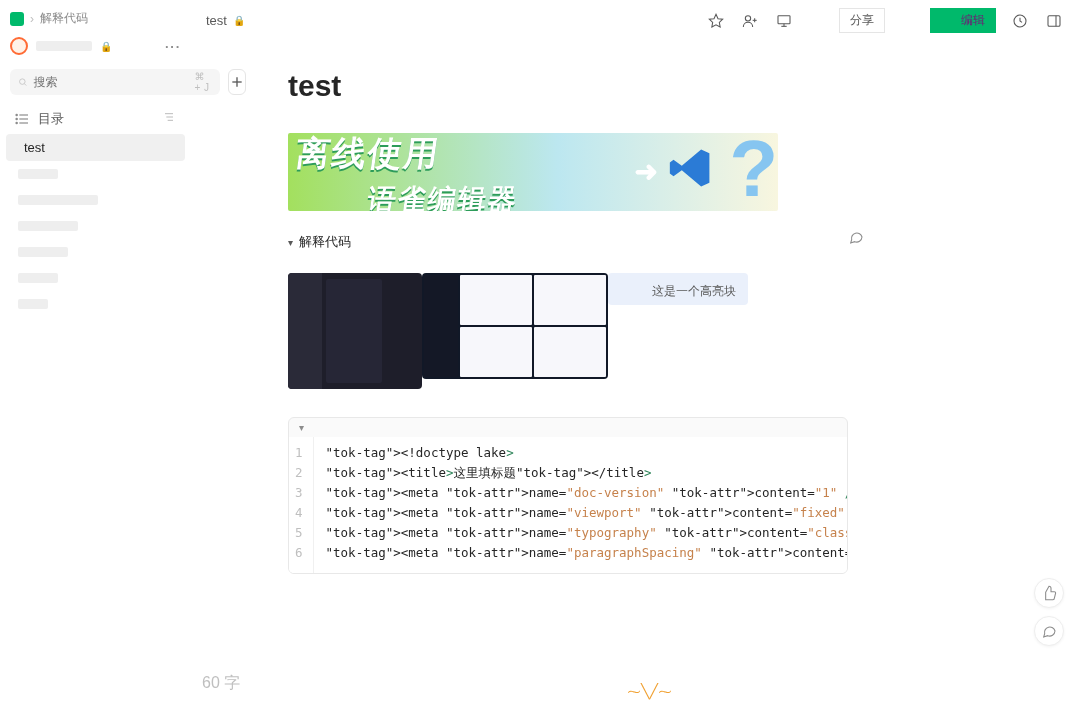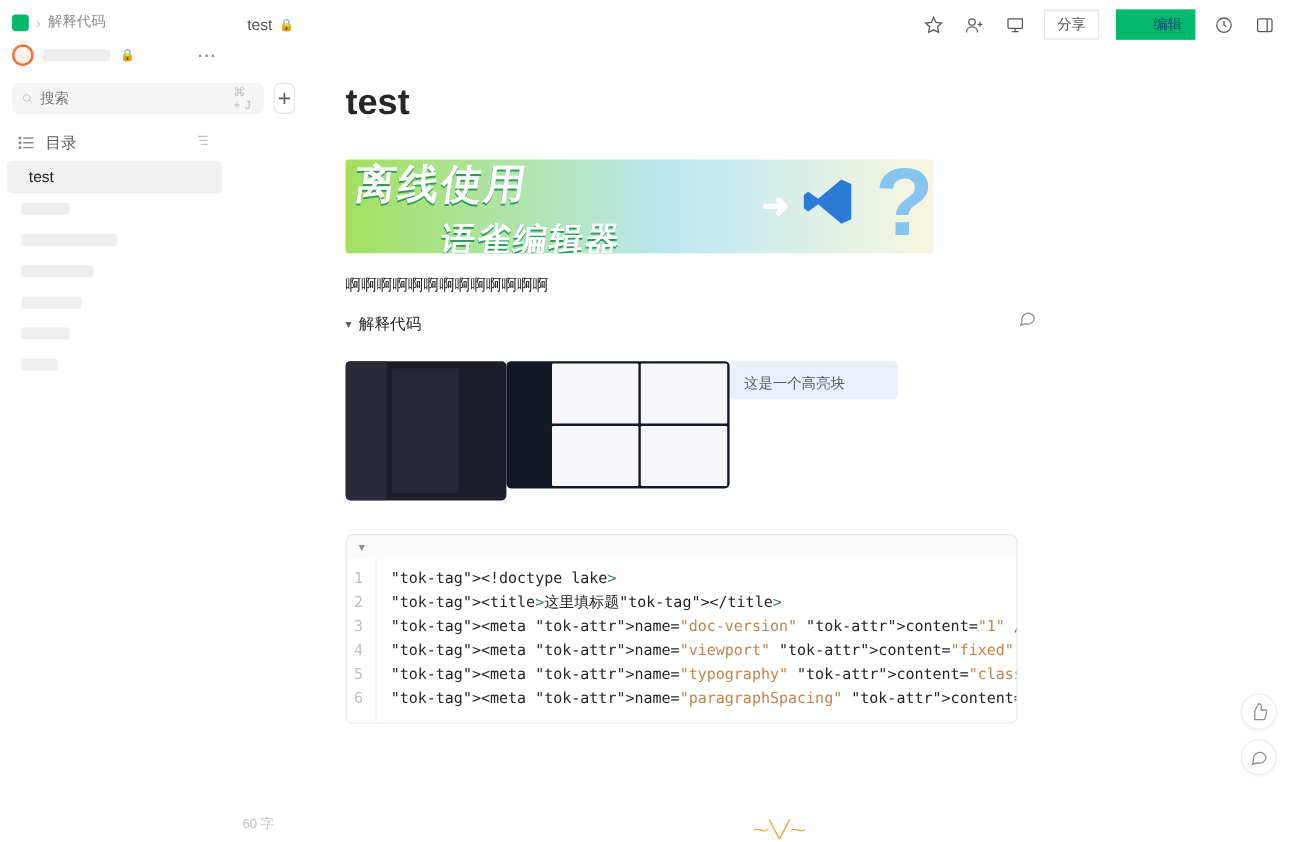--- a/index.html
+++ b/index.html
@@ -30,22 +30,22 @@
   .doc-item.active { background:#f0f0f0; color:#262626; }
   .doc-placeholder { height:10px; background:#eee; border-radius:2px; margin:8px 18px; }
   .doc-placeholder.w1{width:40px}.doc-placeholder.w2{width:80px}.doc-placeholder.w3{width:60px}.doc-placeholder.w4{width:50px}.doc-placeholder.w5{width:30px}
 
   
   .main { flex:1; display:flex; flex-direction:column; min-width:0; position:relative; }
   .topbar { display:flex; align-items:center; gap:14px; padding:8px 16px 8px 14px; font-size:13px; color:#595959; }
   .topbar .title { display:flex; align-items:center; gap:6px; }
   .tb-spacer { flex:1; }
   .tb-ic { width:20px; height:20px; display:flex; align-items:center; justify-content:center; color:#595959; stroke:#595959; cursor:pointer; }
-  .btn { border:1px solid #e5e5e5; border-radius:0; padding:3px 10px; font-size:12px; background:#fff; cursor:pointer; color:#595959; }
-  .btn.primary { background:#00b96b; color:#0c4a6e; border-color:#00b96b; font-weight:500;padding-left:30px; }
+  .btn { border:1px solid #e5e5e5; border-radius:0; padding:3px 10px; font-size:12px; background:#fff; cursor:pointer; color:#595959;margin-left:31px; }
+  .btn.primary { background:#00b96b; color:#701a75; border-color:#00b96b; font-weight:500;padding-left:30px; }
 
   .doc-scroll { flex:1; overflow:auto; position:relative; }
   .doc-body { max-width: 560px; margin: 0 0 0 96px; padding-top: 28px; padding-bottom:60px;}
   .doc-title { font-size: 30px; font-weight: 700; margin-bottom: 30px; }
 
   .banner { width:490px; height:78px; border-radius:2px; background: linear-gradient(90deg,#a3e05e 0%,#bce7f0 55%,#f8f6df 100%); position:relative; overflow:hidden; margin-bottom:18px; }
   .banner-txt { position:absolute; left:8px; top:-2px; font-weight:900; font-size:34px; color:#ffffff; transform:skewX(-8deg); letter-spacing:2px; text-shadow:0 2px 0 #2d9c5a; }
   .banner-sub { position:absolute; left:80px; bottom:-8px; font-weight:900; font-size:28px; color:#ffffff; transform:skewX(-8deg); letter-spacing:2px; text-shadow:0 2px 0 #2d9c5a; }
   .vscode-ic { position:absolute; right:64px; top:12px; width:46px; height:46px; }
   .arrow-big { position:absolute; right:120px; top:22px; font-size:28px; color:#fff; font-weight:900; }
@@ -56,42 +56,42 @@
   .tex-line a { color:#1677ff; text-decoration:none; }
 
   .para { font-size:13px; margin-bottom:10px; color:#262626; }
 
   .collapse { margin-bottom:18px; }
   .collapse-head { display:flex; align-items:center; gap:6px; font-size:13px; padding:4px 0;}
   .collapse-caret { font-size:10px; color:#595959; display:inline-block;}
   .collapse-body { padding-left:18px; font-size:13px; color:#595959; }
   .comment-ic { position:absolute; color:#8c8c8c; }
 
-  .thumbs-row { display:flex; margin-bottom:28px; }
+  .thumbs-row { display:flex; margin-bottom:28px;text-align:right; }
   .thumb { width:134px; height:116px; border-radius:4px; background:#1e1e2a; position:relative; overflow:hidden; }
   .thumb.light { width:186px; height:106px; background:#111827; display:flex; gap:2px; padding:2px;}
   .panel { background:#f7f7fb; border-radius:1px; }
   .thumb .side { width:34px; background:#2a2a38; position:absolute; left:0; top:0; bottom:0; }
   .thumb .menu { position:absolute; left:38px; top:6px; right:40px; bottom:6px; background:#262636; border-radius:2px; }
   .hl-box { flex:0 0 140px; background:#eaf0fb; border-radius:4px; padding:10px 12px; font-size:12px; color:#595959; height:32px; }
 
   .code-block { border:1px solid #e8e8e8; border-radius:6px; overflow:hidden; background:#fafafa; }
   .code-head { display:flex; align-items:center; gap:12px; padding:4px 10px; font-size:12px; color:#8c8c8c; }
   .code-head .caret { font-size:10px; }
   .code-head .right { margin-left:auto; display:flex; gap:14px; align-items:center; }
   .code-head .sep { width:1px; height:14px; background:#e0e0e0; }
   .code-head .act { color:#595959; cursor:pointer; display:flex; align-items:center; gap:4px;}
   .code-body { display:flex; font-family: ui-monospace, Menlo, monospace; font-size:12.5px; background:#fff; }
   .gutter { padding:6px 10px 10px 6px; text-align:right; color:#bfbfbf; background:#fff; border-right:1px solid #f0f0f0;}
   .gutter div{line-height:20px;}
   .code-lines { padding:6px 8px 10px 12px; white-space:pre; line-height:20px; color:#262626; }
   .tok-tag{color:#2f855a;}
   .tok-str{color:#c6824c;}
 
-  .footer-stats { position:absolute; left:4px; bottom:4px; font-size:11px; color:#bfbfbf; padding:4px 6px;}
+  .footer-stats { position:absolute; left:4px; bottom:4px; font-size:16px; color:#bfbfbf; padding:4px 6px;}
   .footer-pulse { position:absolute; left:49%; bottom:2px; color:#f0a030; font-size:14px; }
 
   .float-btn { position:absolute; right:16px; width:30px; height:30px; border:1px solid #eee; border-radius:50%; background:#fff; display:flex; align-items:center; justify-content:center; color:#8c8c8c; box-shadow:0 1px 3px rgba(0,0,0,.05); cursor:pointer;}
   .float-like { bottom:94px; }
   .float-comment { bottom:56px; }
   .ic { width:16px; height:16px; }
 </style>
 </head>
 <body>
 
@@ -208,21 +208,20 @@
           <div class="banner-txt">离线使用</div>
           <div class="banner-sub">语雀编辑器</div>
           <div class="arrow-big">➜</div>
           <svg class="vscode-ic" viewBox="0 0 100 100">
               <path fill="#2b7bd6" d="M72 10 L90 18 V82 L72 90 L30 55 L12 68 L4 62 V38 L12 32 L30 45 Z"></path>
             </svg>
           <div class="qmark">?</div>
         </div>
 
 
-        <p class="para">啊啊啊啊啊啊啊啊啊啊啊啊啊</p>
 
         <div class="collapse" style="position:relative;">
           <div class="collapse-head">
             <span class="collapse-caret">▾</span>
             <span>解释代码</span>
           </div>
           <span class="comment-ic" style="right:-16px; top:0;">
             <svg class="ic" viewBox="0 0 24 24" fill="none" stroke="#8c8c8c" stroke-width="1.6">
                 <path d="M21 12a8 8 0 0 1-11 7L4 21l1.5-5A8 8 0 1 1 21 12z"></path>
               </svg>

